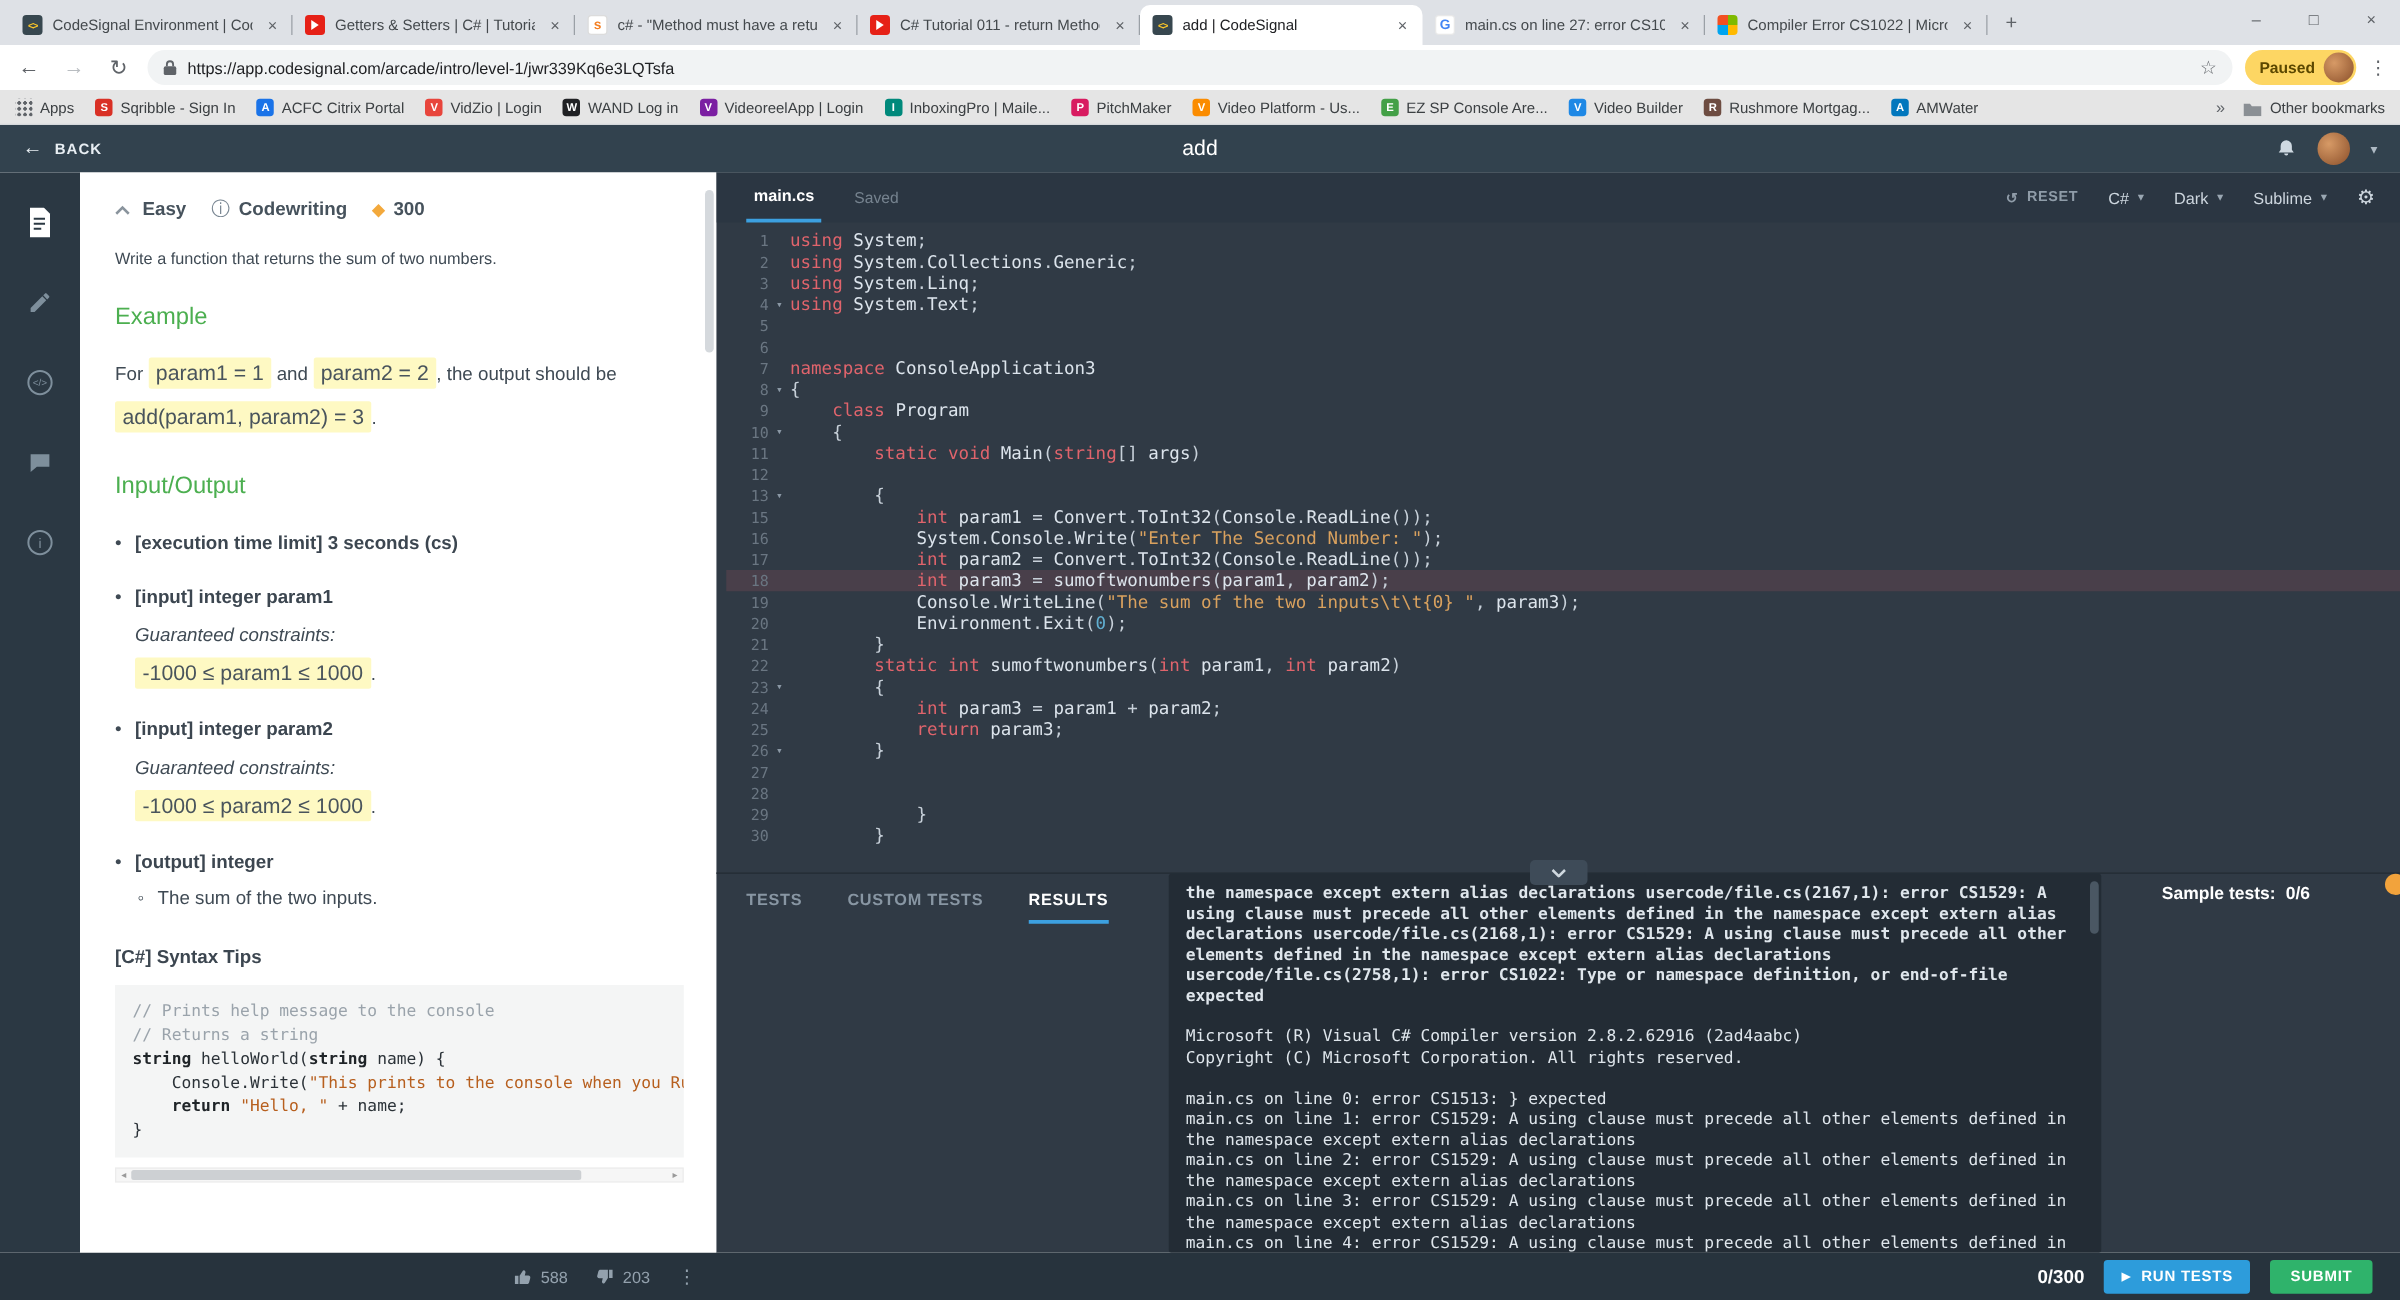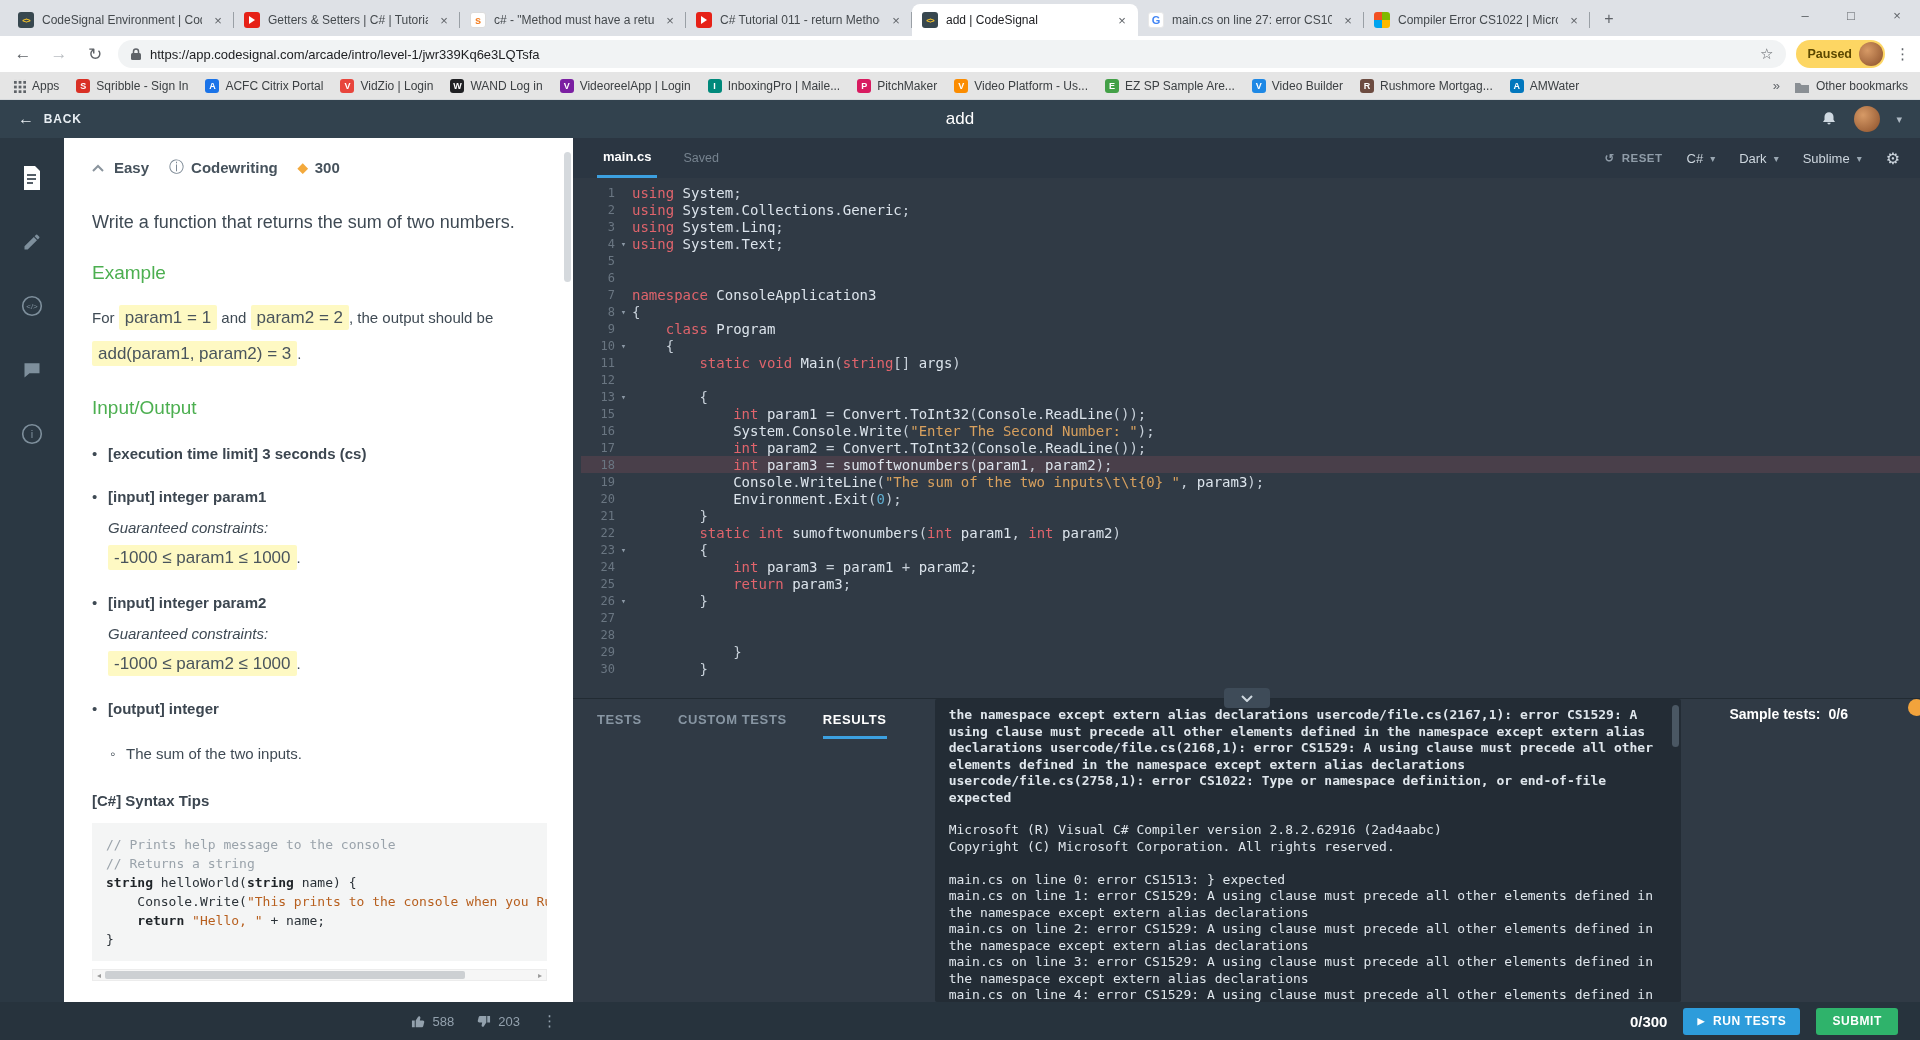--- a/index.html
+++ b/index.html
@@ -62,31 +62,31 @@
 .rail{width:64px;background:#2b3843;display:flex;flex-direction:column;align-items:center;padding-top:22px;gap:28px;flex:none}
 .rail-item{width:36px;height:36px;display:flex;align-items:center;justify-content:center;color:#7e8f9c}
 .rail-item.active{color:#fff}
 
 
 .task-panel{width:509px;background:#fff;flex:none;position:relative;padding:20px 26px 0 28px;overflow:hidden;color:#3f4a54}
 .task-head{display:flex;align-items:center;gap:10px;font-size:15px;font-weight:bold;color:#46525c}
 .task-head .grp{display:flex;align-items:center;gap:7px;margin-right:10px}
 .info-ic{color:#7a8793;font-size:15px;font-weight:normal}
 .gem-ic{color:#f3a93c;font-size:13px}
-.task-desc{margin-top:32px;font-size:18px;line-height:1.5}
+.task-desc{margin-top:20px;font-size:13px;line-height:1.5}
 .sec-head{margin-top:26px;font-size:19px;font-weight:500;color:#4caf50}
 .example-p{margin-top:16px;font-size:15px;line-height:2.1}
 code.inl{font-family:Liberation Sans, sans-serif;font-size:17px;background:#fef9c3;border-radius:2px;padding:3px 6px;color:#49545c}
 .io-list{margin-top:18px;list-style:none}
 .io-list>li{margin-top:26px;padding-left:16px;position:relative;font-size:15px}
 .io-list>li::before{content:"•";position:absolute;left:0;color:#3f4a54}
 .io-title{font-weight:bold;color:#3c4650}
 .constraints{font-style:italic;margin-top:14px}
 .constraint-code{margin-top:12px}
-.sub-bullet{margin-top:28px;padding-left:18px;position:relative}
+.sub-bullet{margin-top:12px;padding-left:18px;position:relative}
 .sub-bullet::before{content:"◦";position:absolute;left:2px;color:#3f4a54}
 .tips-head{margin-top:30px;font-size:15px;font-weight:bold;color:#3c4650}
 .tips-code{margin-top:14px;background:#f4f5f5;padding:12px 14px;font-family:"DejaVu Sans Mono",monospace;font-size:13px;line-height:19px;white-space:pre;overflow:hidden;color:#2b3238}
 .tips-code .tok-kw{color:#1f2428;font-weight:bold}
 .tips-code .tok-id{color:#2b3238}
 .tips-code .tok-str{color:#b75f1e}
 .tips-code .tok-com{color:#9aa3ab}
 .hscroll{margin-top:8px;height:12px;background:#f6f6f6;border:1px solid #ececec;display:flex;align-items:center}
 .hs-arrow{width:12px;text-align:center;font-size:8px;color:#9a9a9a;flex:none}
 .hs-track{flex:1;height:100%;position:relative}
@@ -251,21 +251,21 @@
         <div class="bm" data-interactable="true">
           <span class="bm-fav" data-interactable="false" style="background: rgb(216, 27, 96);">P</span>
           <span class="bm-label" data-interactable="false">PitchMaker</span>
         </div>
         <div class="bm" data-interactable="true">
           <span class="bm-fav" data-interactable="false" style="background: rgb(251, 140, 0);">V</span>
           <span class="bm-label" data-interactable="false">Video Platform - Us...</span>
         </div>
         <div class="bm" data-interactable="true">
           <span class="bm-fav" data-interactable="false" style="background: rgb(67, 160, 71);">E</span>
-          <span class="bm-label" data-interactable="false">EZ SP Sample Are...</span>
+          <span class="bm-label" data-interactable="false">EZ SP Console Are...</span>
         </div>
         <div class="bm" data-interactable="true">
           <span class="bm-fav" data-interactable="false" style="background: rgb(30, 136, 229);">V</span>
           <span class="bm-label" data-interactable="false">Video Builder</span>
         </div>
         <div class="bm" data-interactable="true">
           <span class="bm-fav" data-interactable="false" style="background: rgb(109, 76, 65);">R</span>
           <span class="bm-label" data-interactable="false">Rushmore Mortgag...</span>
         </div>
         <div class="bm" data-interactable="true">

